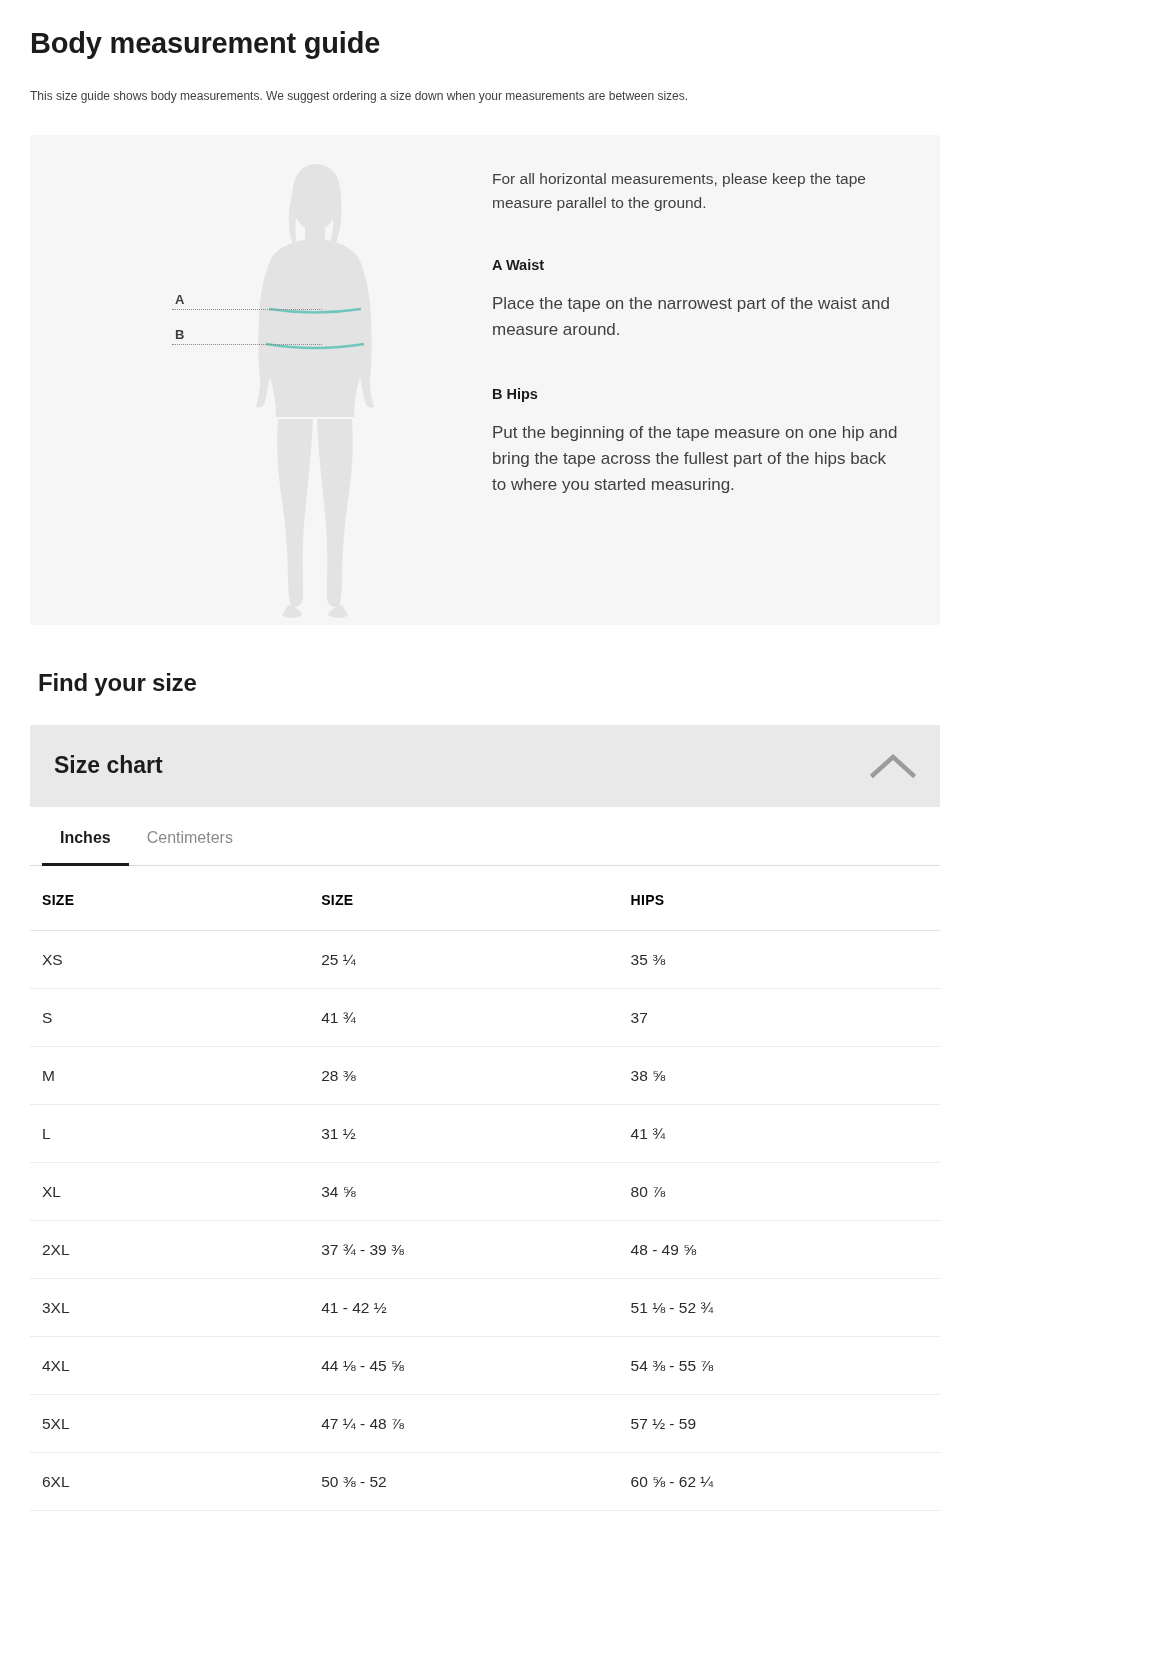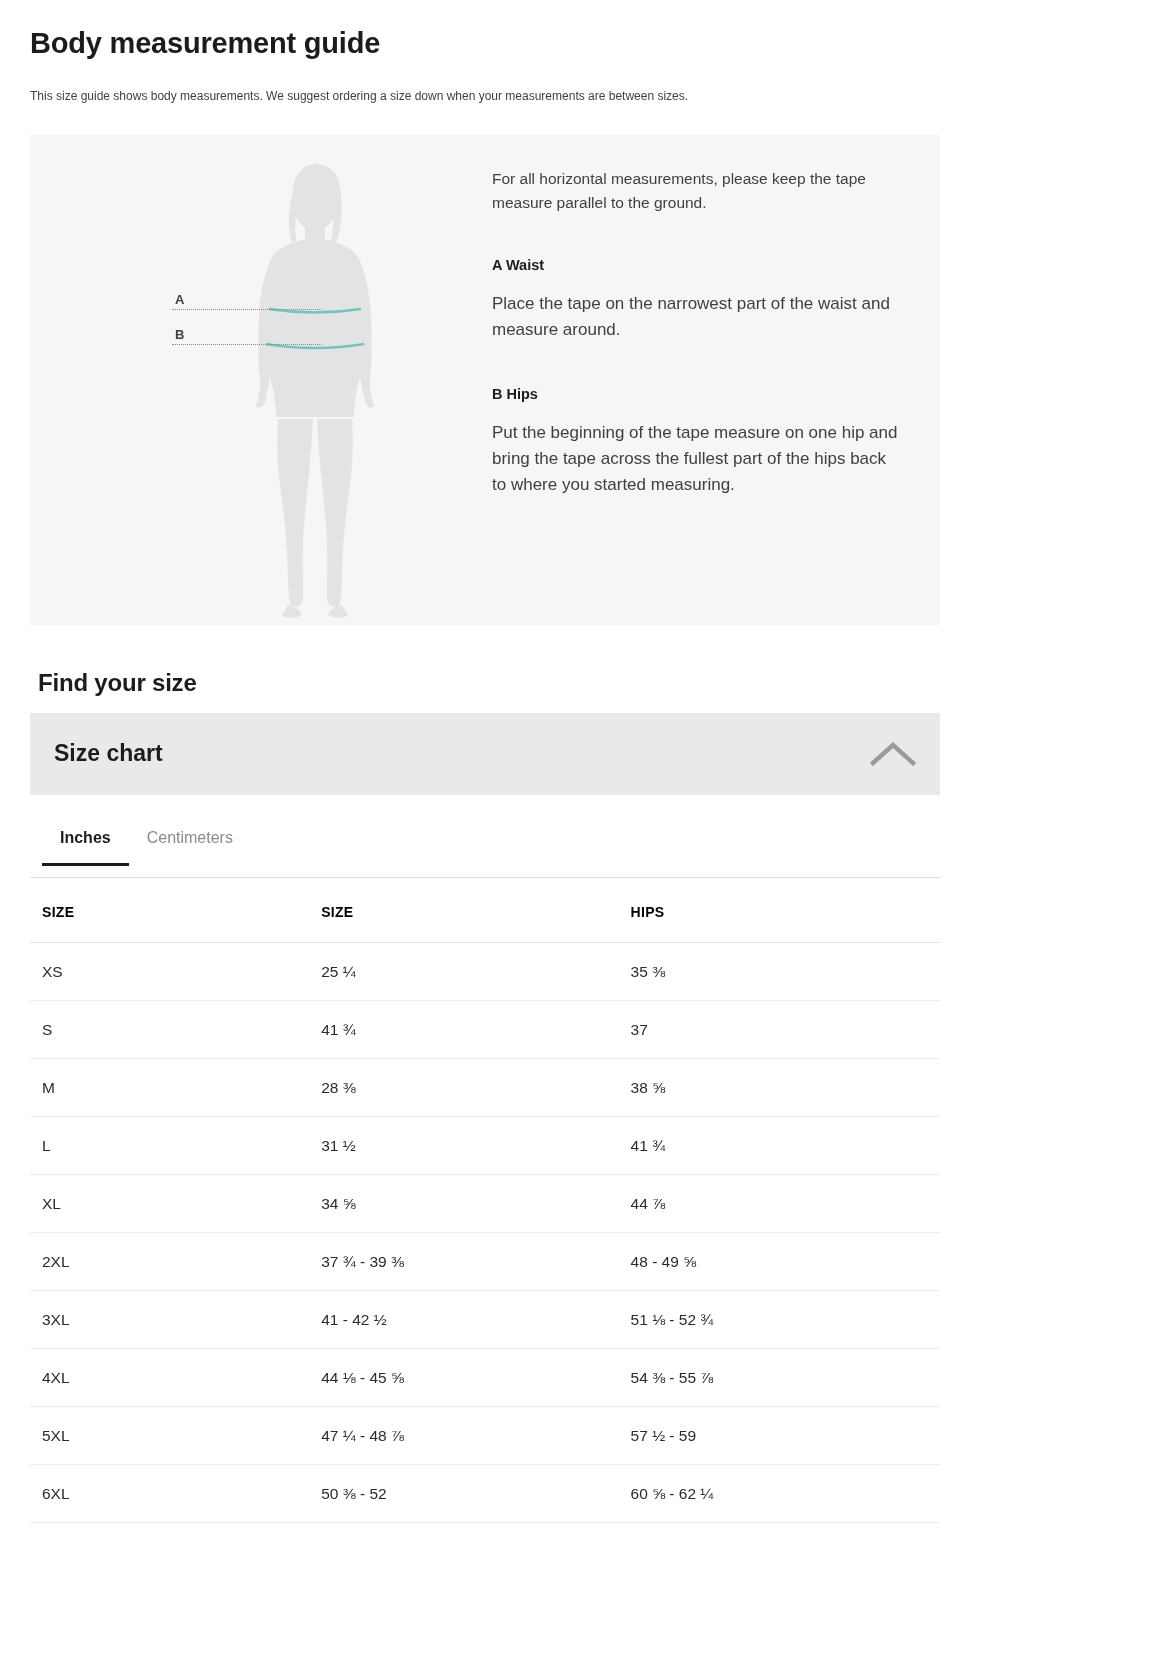--- a/index.html
+++ b/index.html
@@ -99,21 +99,21 @@
   
   h2.find-title {
     font-size: 24px;
     font-weight: bold;
     letter-spacing: -0.2px;
     color: #1c1c1c;
     margin: 44px 0 0 8px;
   }
 
   .chart-header {
-    margin-top: 16px;
+    margin-top: 28px;
     background: #e9e9e9;
     height: 82px;
     display: flex;
     align-items: center;
     justify-content: space-between;
     padding: 0 24px;
     cursor: pointer;
   }
   .chart-header .t {
     font-size: 23px;
@@ -122,21 +122,21 @@
   }
   .chevron {
     width: 46px;
     height: 30px;
     display: block;
   }
 
   .tabs {
     display: flex;
     border-bottom: 1px solid #dcdcdc;
-    padding: 12px 12px;
+    padding: 0 12px;
     align-items: flex-end;
   }
   .tab {
     font-size: 16px;
     padding: 22px 18px 16px 18px;
     color: #8a8a8a;
     cursor: pointer;
     border-bottom: 3px solid transparent;
     margin-bottom: -1px;
   }
@@ -278,21 +278,21 @@
           <td class="col-hips">38 ⅝</td>
         </tr>
         <tr>
           <td class="col-size">L</td>
           <td class="col-waist">31 ½</td>
           <td class="col-hips">41 ¾</td>
         </tr>
         <tr>
           <td class="col-size">XL</td>
           <td class="col-waist">34 ⅝</td>
-          <td class="col-hips">44 ⅞</td>
+          <td class="col-hips">80 ⅞</td>
         </tr>
         <tr>
           <td class="col-size">2XL</td>
           <td class="col-waist">37 ¾ - 39 ⅜</td>
           <td class="col-hips">48 - 49 ⅝</td>
         </tr>
         <tr>
           <td class="col-size">3XL</td>
           <td class="col-waist">41 - 42 ½</td>
           <td class="col-hips">51 ⅛ - 52 ¾</td>

